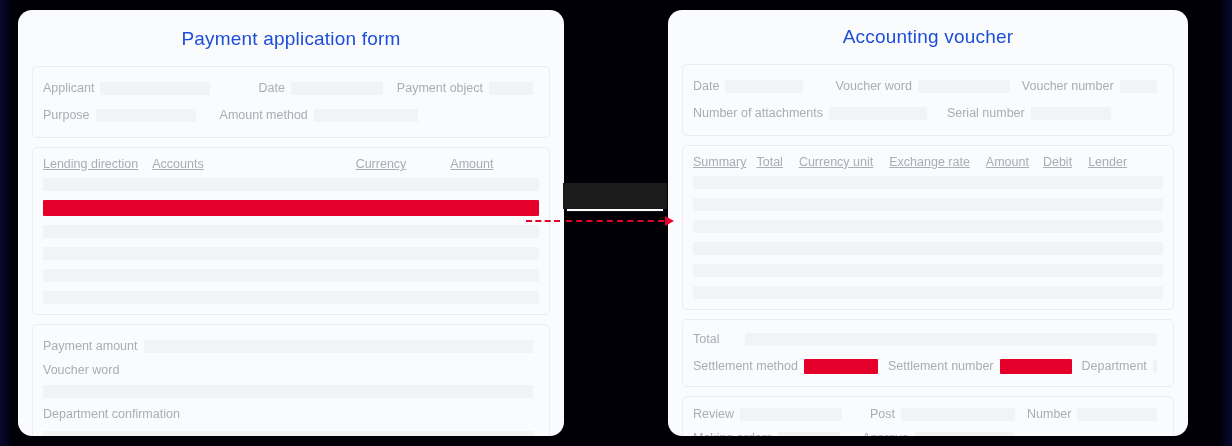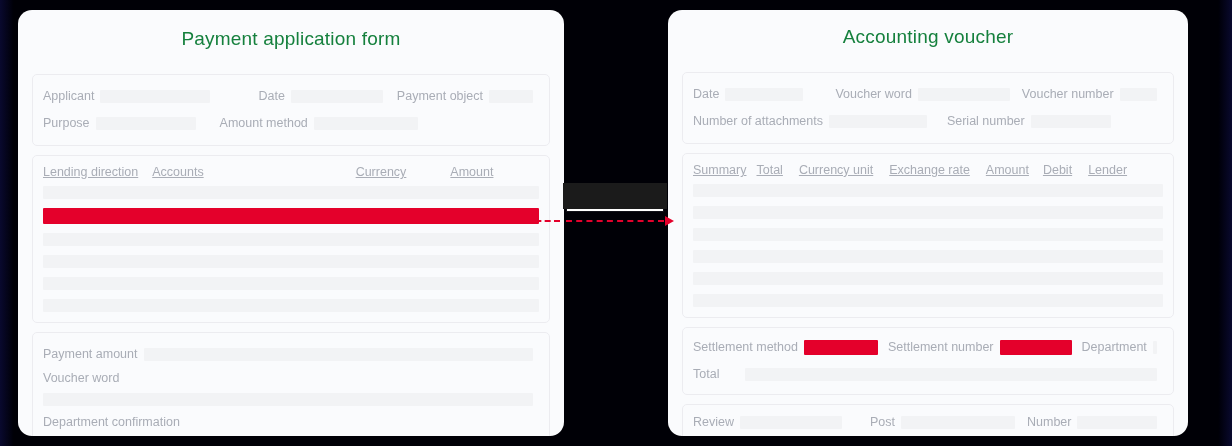--- a/index.html
+++ b/index.html
@@ -43,35 +43,35 @@
     border-radius: 14px;
     box-sizing: border-box;
     overflow: hidden;
   }
   .card-left  { left: 18px;  width: 546px; }
   .card-right { left: 668px; width: 520px; }
 
   .card-title {
     text-align: center;
     font-size: 19px;
-    color: #15803d;
+    color: #1d4ed8;
     letter-spacing: .2px;
     margin: 0;
     font-weight: 400;
   }
   .card-left  .card-title { padding: 18px 0 16px; }
   .card-right .card-title { padding: 16px 0 16px; }
 
   
   .section {
     border: 1px solid #ececf0;
     border-radius: 5px;
     background: #fafbfd;
     box-sizing: border-box;
-    margin: 8px 14px 9px;
+    margin: 0 14px 9px;
     padding: 8px 0;
   }
   .section.tight { padding: 6px 0; }
 
   
   .field-row {
     display: flex;
     align-items: center;
     padding: 0 10px;
     height: 27px;
@@ -304,32 +304,32 @@
         <div class="row"></div>
         <div class="row"></div>
         <div class="row"></div>
         <div class="row"></div>
         <div class="row"></div>
       </div>
     </div>
 
     <div class="section tight">
       <div class="field-row">
+        <span class="lbl">Total</span>
+        <span class="slot grow" style="margin-left:26px"></span>
+      </div>
+      <div class="field-row">
         <span class="lbl">Settlement method</span>
         <span class="slot red" style="width:74px"></span>
         <span class="gap" style="width:4px"></span>
         <span class="lbl">Settlement number</span>
         <span class="slot red" style="width:72px"></span>
         <span class="gap" style="width:4px"></span>
         <span class="lbl">Department</span>
         <span class="slot grow"></span>
-      </div>
-      <div class="field-row">
-        <span class="lbl">Total</span>
-        <span class="slot grow" style="margin-left:26px"></span>
       </div>
     </div>
 
     <div class="section tight">
       <div class="field-row" style="height:24px">
         <span class="lbl">Review</span>
         <span class="slot" style="width:102px"></span>
         <span class="gap" style="width:22px"></span>
         <span class="lbl">Post</span>
         <span class="slot" style="width:114px"></span>

